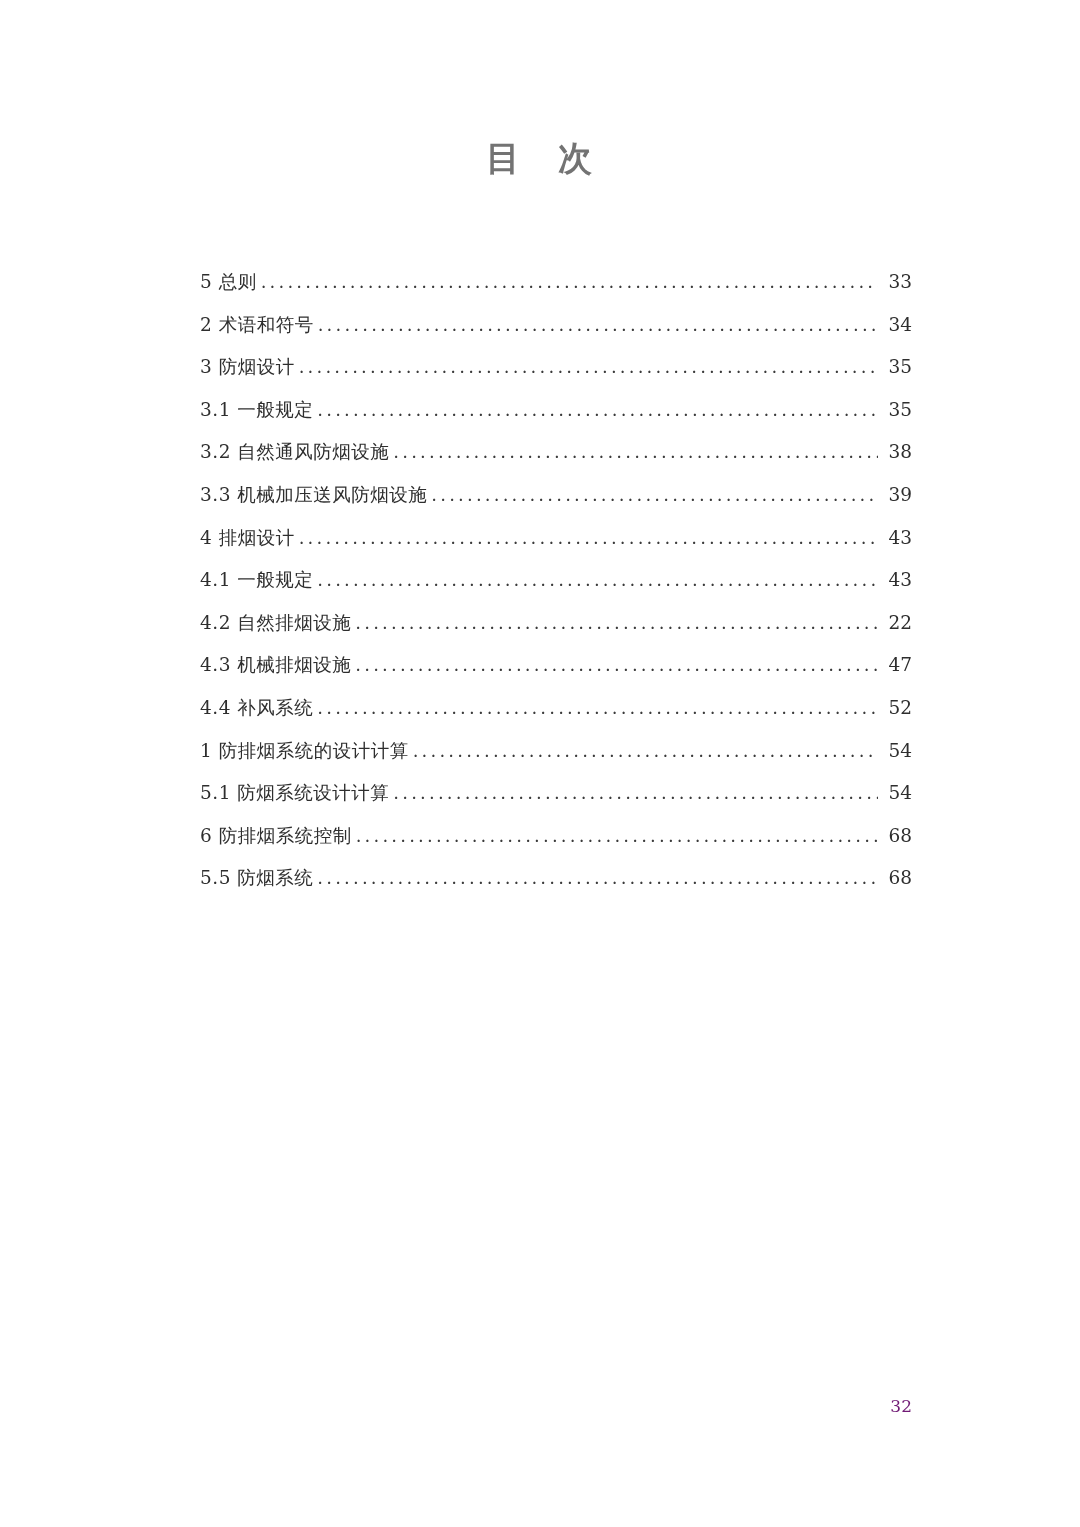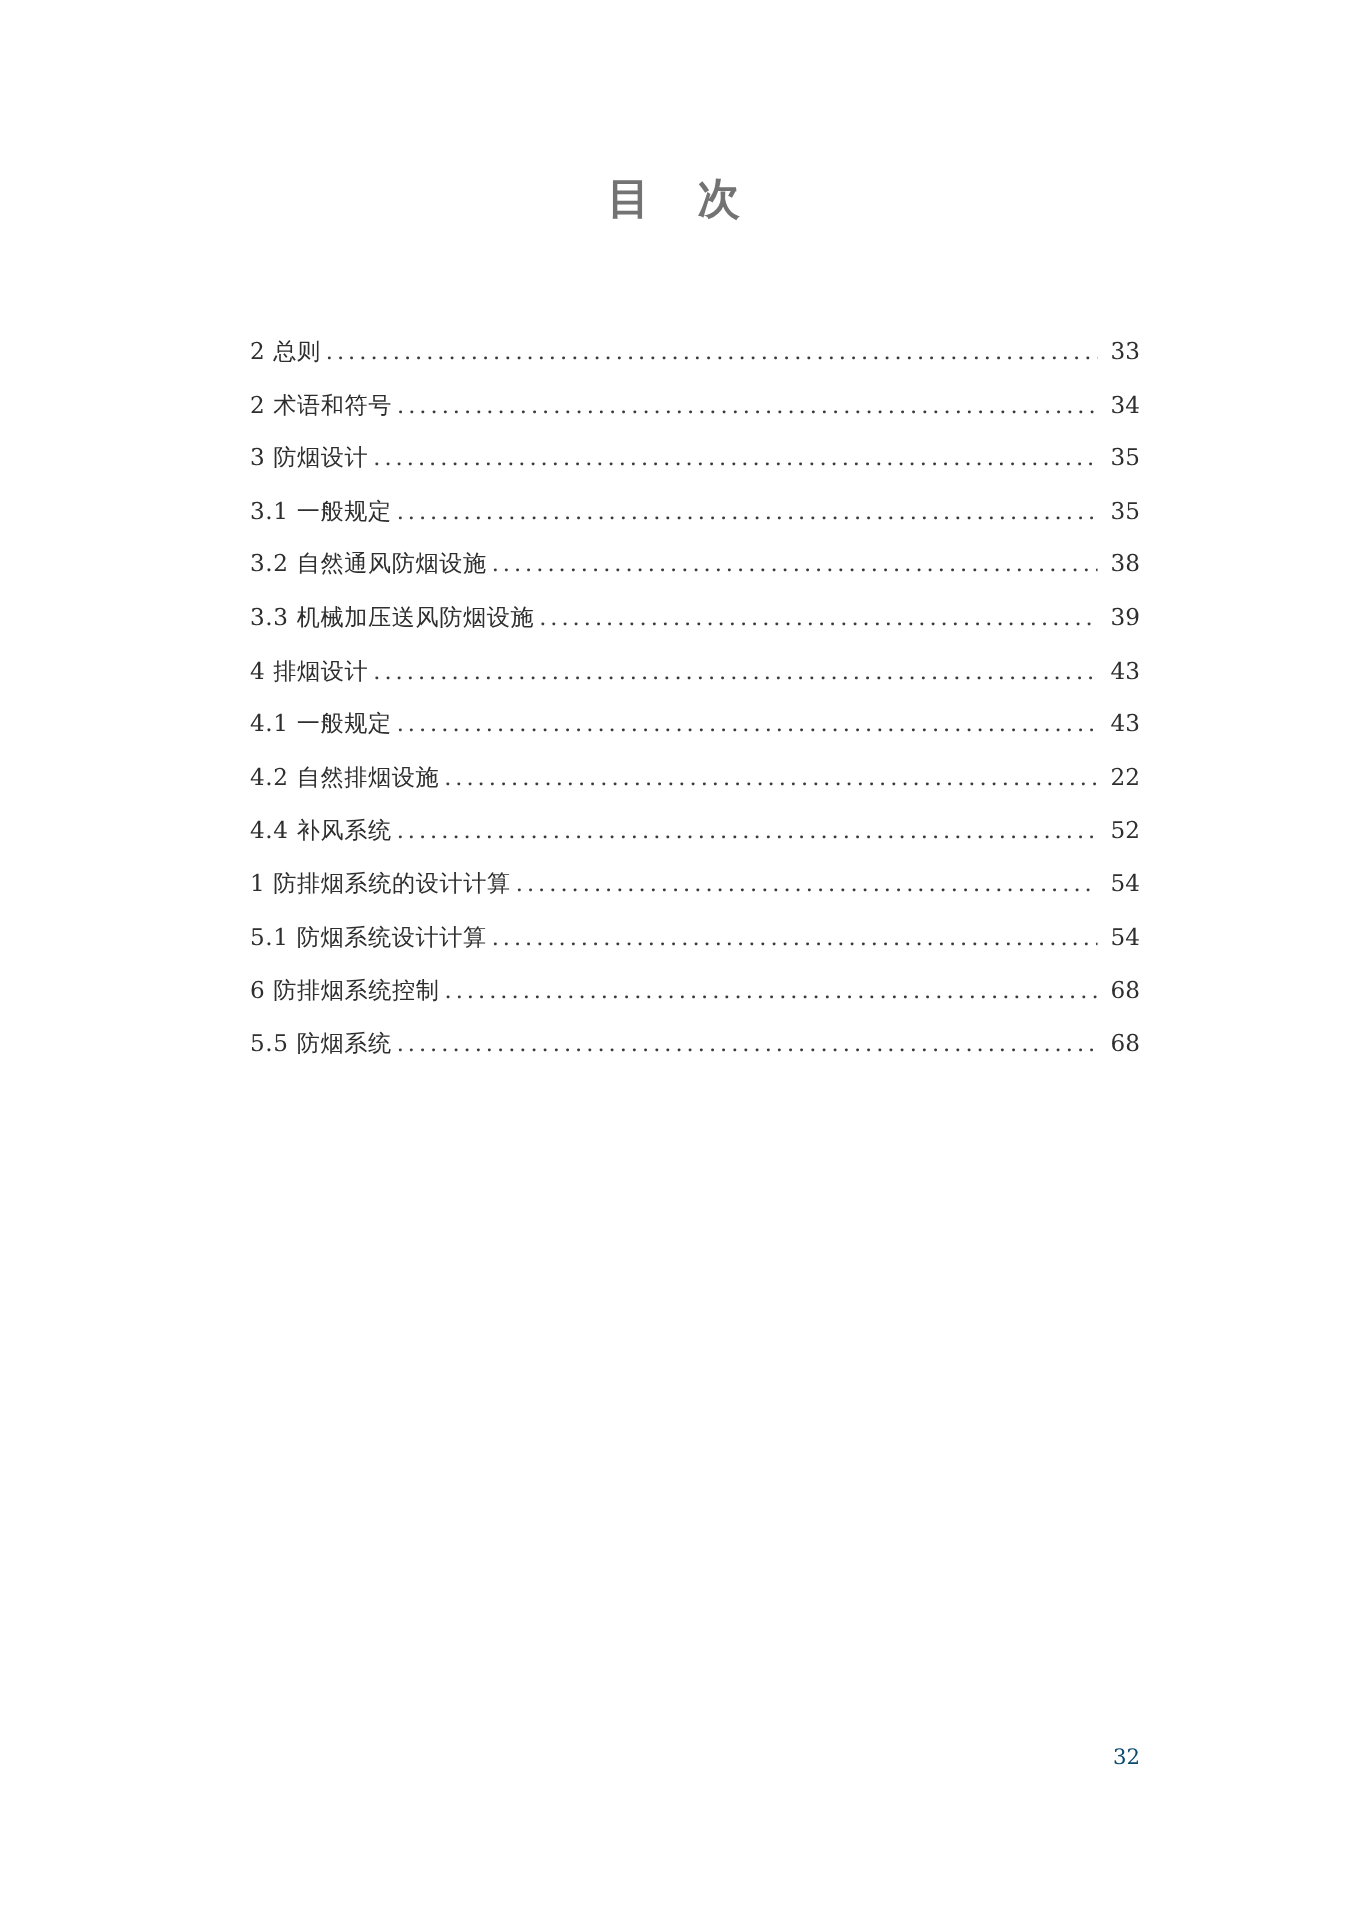--- a/index.html
+++ b/index.html
@@ -60,34 +60,34 @@
     flex: 0 0 auto;
     padding-left: 6px;
     text-align: right;
     min-width: 26px;
   }
   .page-footer {
     position: absolute;
     top: 1396px;
     right: 168px;
     font-size: 17px;
-    color: #0c4a6e;
+    color: #701a75;
   }
 </style>
 </head>
 <body>
 
 <div class="page">
 
   <div class="doc-title">目　次</div>
 
   <div class="toc">
 
     <div class="toc-row">
-      <span class="toc-label">2 总则</span>
+      <span class="toc-label">5 总则</span>
       <span class="toc-dots"></span>
       <span class="toc-page">33</span>
     </div>
 
     <div class="toc-row">
       <span class="toc-label">2 术语和符号</span>
       <span class="toc-dots"></span>
       <span class="toc-page">34</span>
     </div>
 
@@ -126,20 +126,25 @@
       <span class="toc-dots"></span>
       <span class="toc-page">43</span>
     </div>
 
     <div class="toc-row">
       <span class="toc-label">4.2 自然排烟设施</span>
       <span class="toc-dots"></span>
       <span class="toc-page">22</span>
     </div>
 
+    <div class="toc-row">
+      <span class="toc-label">4.3 机械排烟设施</span>
+      <span class="toc-dots"></span>
+      <span class="toc-page">47</span>
+    </div>
 
     <div class="toc-row">
       <span class="toc-label">4.4 补风系统</span>
       <span class="toc-dots"></span>
       <span class="toc-page">52</span>
     </div>
 
     <div class="toc-row">
       <span class="toc-label">1 防排烟系统的设计计算</span>
       <span class="toc-dots"></span>

